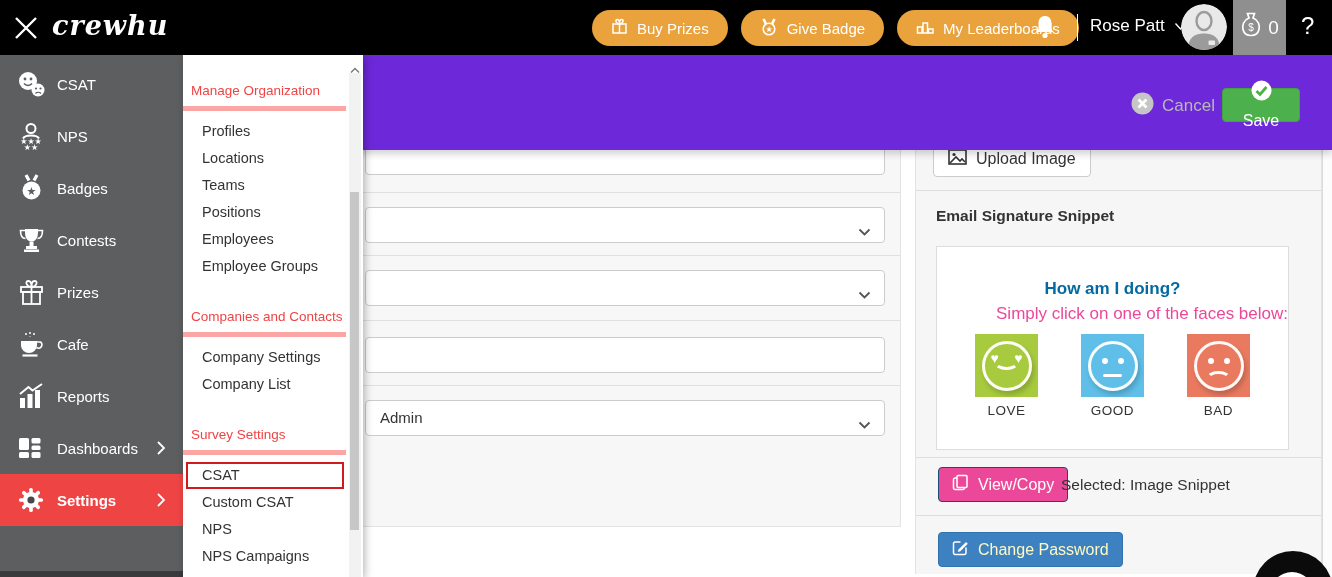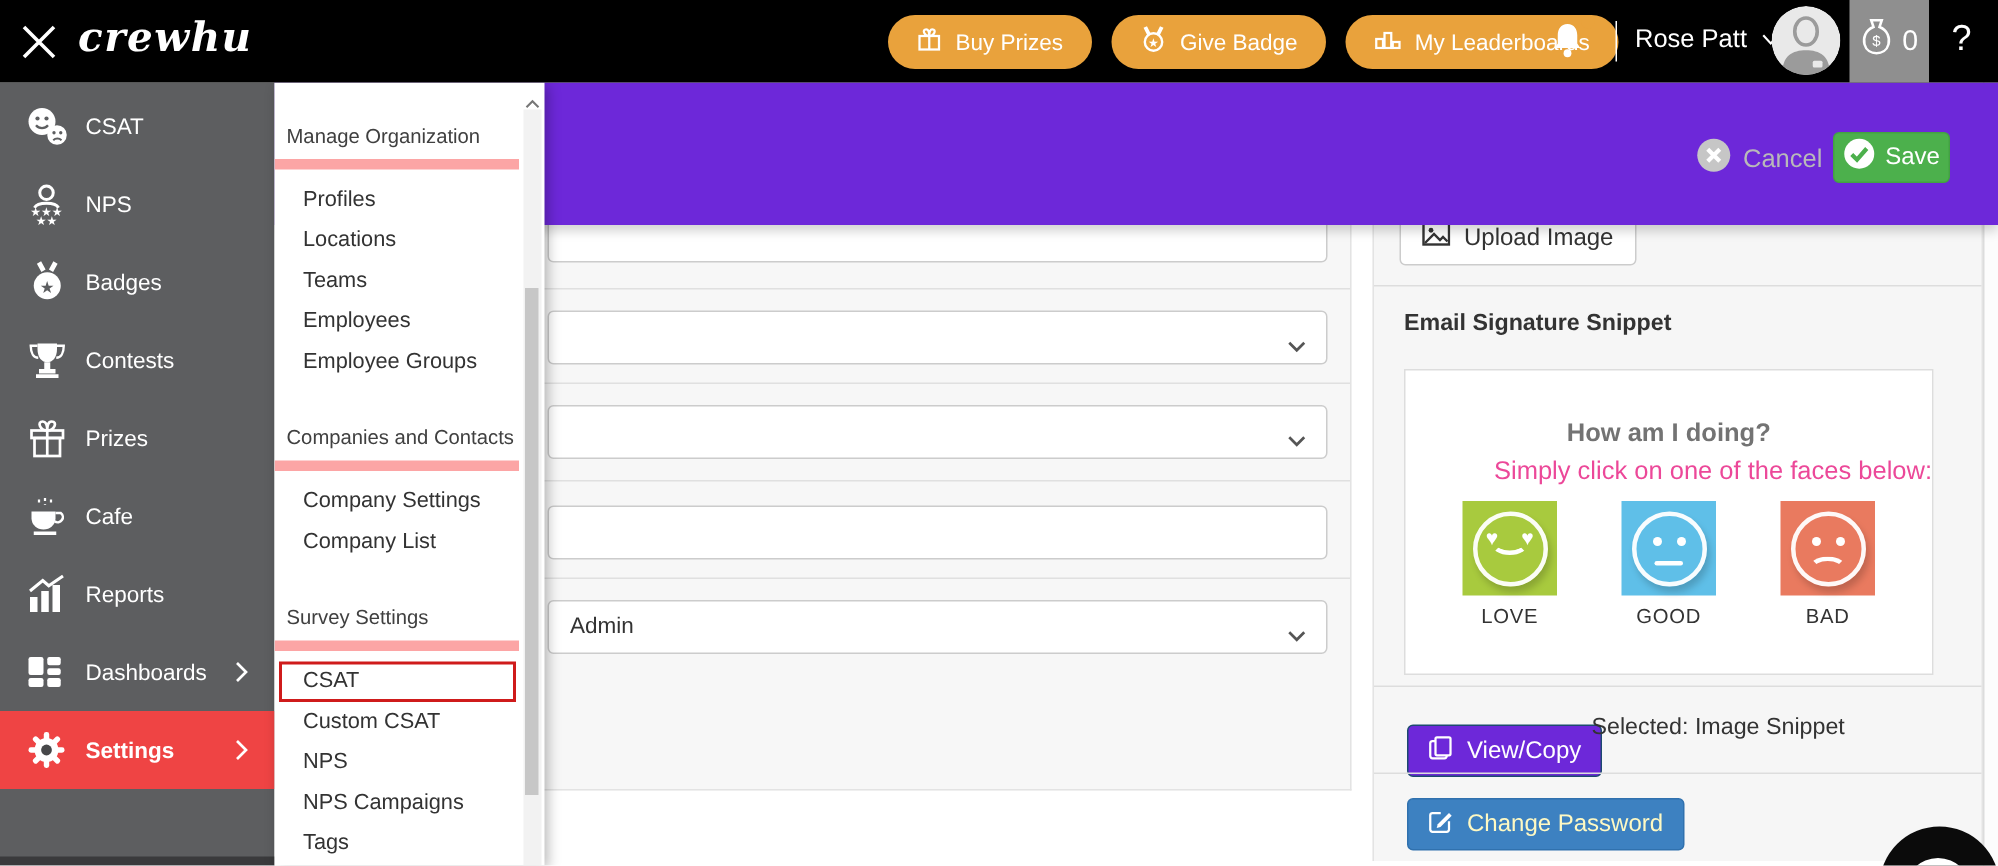--- a/index.html
+++ b/index.html
@@ -34,78 +34,78 @@
                font-size:15px; cursor:pointer; }
   .side-item .s-icon { width:34px; margin-left:14px; margin-right:9px; display:flex; justify-content:center; }
   .side-item.active { background:#ef4444;font-weight:bold; }
   .side-chevron { position:absolute; right:17px; top:18px; }
   .side-bottom-strip { position:absolute; left:0; bottom:0; width:183px; height:6px; background:#3a3a3c; }
 
   
   .flyout { position:absolute; left:183px; top:55px; width:180px; height:522px; background:#fff;
             box-shadow:2px 2px 8px rgba(0,0,0,0.28); z-index:30; overflow:hidden; }
   .fly-content { padding-top:22px; }
-  .fly-title { color:#404040; font-size:13.5px; line-height:17px; padding:5px 0 7px 8px;
-               border-bottom:7px solid #fca5a5; margin-right:17px; margin-bottom:7px; }
+  .fly-title { color:#ef4444; font-size:13.5px; line-height:17px; padding:5px 0 7px 8px;
+               border-bottom:5px solid #fca5a5; margin-right:17px; margin-bottom:7px; }
   .fly-title.spaced { margin-top:23px; }
   .fly-item { color:#333; font-size:14.5px; line-height:17px; padding:5px 0 5px 19px; cursor:pointer; }
   .fly-item.highlighted { border:2px solid #cf1b1b; margin:0 19px 0 3px; padding:3px 0 3px 14px; }
   .fly-scroll { position:absolute; right:1px; top:0; width:14px; height:100%; }
   .fly-scroll .arrow { position:absolute; top:5px; left:2px; }
   .fly-track { position:absolute; left:1px; top:18px; bottom:0; width:12px; background:#f2f2f2; }
   .fly-thumb { position:absolute; left:2px; top:137px; width:9px; height:338px; background:#c7c7c7; cursor:pointer; }
 
   
   .action-bar { position:absolute; left:183px; top:55px; width:1149px; height:95px; background:#6d28d9;
                 box-shadow:0 4px 7px rgba(0,0,0,0.18); z-index:10; }
   .cancel-link { position:absolute; left:948px; top:37px; display:flex; align-items:center; gap:8px;
                  color:#b9b9b9; font-size:17px; cursor:pointer; }
   .save-btn { position:absolute; left:1039px; top:33px; width:78px; height:34px; background:#4cb04c;
               border:1px solid #43a143; border-radius:4px; color:#fff; font-size:16px; font-family:inherit;
-              display:flex; align-items:center; justify-content:center; gap:7px; cursor:pointer; }
+              display:flex; align-items:center; justify-content:center; gap:7px; cursor:pointer;flex-direction:column; }
 
   
   .form-panel { position:absolute; left:350px; top:150px; width:551px; height:377px; background:#f7f7f7;
                 border:1px solid #e3e3e3; border-top:none; z-index:5; }
   .form-sep { position:absolute; left:0; width:100%; height:1px; background:#e0e0e0; }
   .field { position:absolute; left:14px; width:520px; height:36px; background:#fff;
            border:1px solid #ccc; border-radius:4px; }
   .field .sel-chevron { position:absolute; right:13px; top:14px; }
   .field .sel-value { display:block; line-height:34px; padding-left:14px; font-size:15px; color:#333; }
 
   
   .right-panel { position:absolute; left:915px; top:150px; width:407px; height:424px; background:#f6f6f6;
                  border:1px solid #e3e3e3; border-top:none; border-bottom:none; z-index:5; }
   .rp-sep { position:absolute; left:0; width:100%; height:1px; background:#ddd; }
   .upload-btn { position:absolute; left:17px; top:-10px; height:37px; padding:0 14px; background:#fff;
                 border:1px solid #ccc; border-radius:4px; font-size:16px; font-family:inherit; color:#333;
                 display:flex; align-items:center; gap:9px; cursor:pointer; }
   .rp-title { position:absolute; left:20px; top:57px; font-size:15.5px; font-weight:bold; color:#333; }
   .snippet-box { position:absolute; left:20px; top:96px; width:353px; height:204px; background:#fff;
                  border:1px solid #ddd; }
-  .snip-title { text-align:center; margin-top:32px; font-size:17px; font-weight:bold; color:#737373; }
+  .snip-title { text-align:center; margin-top:32px; font-size:17px; font-weight:bold; color:#0369a1; }
   .snip-sub { text-align:right; margin-top:5px; font-size:17px; color:#ec4899; }
   .faces-row { display:flex; justify-content:center; gap:43px; margin-top:10px; }
   .face-col { display:flex; flex-direction:column; align-items:center; }
   .face-tile { width:63px; height:63px; display:flex; align-items:center; justify-content:center; cursor:pointer; }
   .face-circle { position:relative; width:50px; height:50px; border-radius:50%;
                  border:3.5px solid rgba(255,255,255,0.95); box-shadow:2px 4px 5px rgba(0,0,0,0.18); }
   .eye { position:absolute; top:14px; width:6px; height:6px; border-radius:50%; background:#fff; }
   .eye.l { left:11px; } .eye.r { right:11px; }
   .heart { position:absolute; top:7px; color:#fff; font-size:14px; line-height:14px; }
   .heart.l { left:6px; } .heart.r { right:6px; }
   .mouth-smile { position:absolute; left:9px; top:10px; width:25px; height:16px; border-radius:50%;
                  border:3.5px solid transparent; border-bottom-color:#fff; }
   .mouth-flat { position:absolute; left:12px; top:30px; width:19px; height:3.5px; background:#fff; border-radius:2px; }
   .mouth-frown { position:absolute; left:9px; top:27px; width:25px; height:16px; border-radius:50%;
                  border:3.5px solid transparent; border-top-color:#fff; }
   .face-label { margin-top:6px; font-size:13.5px; color:#333; letter-spacing:0.5px; }
-  .viewcopy-btn { position:absolute; left:22px; top:317px; height:35px; padding:0 13px; background:#6d28d9;
+  .viewcopy-btn { position:absolute; left:22px; top:317px; height:35px; padding:0 13px; background:#ec4899;
                   border:1px solid #1d4a70; border-radius:4px; color:#fff; font-size:16px; font-family:inherit;
-                  display:flex; align-items:center; gap:9px; cursor:pointer;margin-top:16px; }
+                  display:flex; align-items:center; gap:9px; cursor:pointer; }
   .selected-text { position:absolute; left:145px; top:326px; font-size:15.5px; color:#333; }
   .changepw-btn { position:absolute; left:22px; top:382px; height:35px; padding:0 13px; background:#3d81c1;
                   border:1px solid #3071ae; border-radius:4px; color:#fef9c3; font-size:16px; font-family:inherit;
                   display:flex; align-items:center; gap:9px; cursor:pointer; }
 
   
   .right-strip { position:absolute; left:1322px; top:55px; width:10px; height:522px; background:#fcfcfc;
                  border-left:1px solid #dcdcdc; z-index:6; }
   .feedback-circle { position:absolute; left:1253px; top:551px; width:80px; height:80px; border-radius:50%;
                      background:#0b0b0b; z-index:15; cursor:pointer; overflow:hidden; }
@@ -433,20 +433,21 @@
     <span>Change Password</span>
   </button>
 </div>
 
 <div class="flyout">
   <div class="fly-content">
     <div class="fly-title">Manage Organization</div>
     <div class="fly-item">Profiles</div>
     <div class="fly-item">Locations</div>
     <div class="fly-item">Teams</div>
+    <div class="fly-item">Positions</div>
     <div class="fly-item">Employees</div>
     <div class="fly-item">Employee Groups</div>
 
     <div class="fly-title spaced">Companies and Contacts</div>
     <div class="fly-item">Company Settings</div>
     <div class="fly-item">Company List</div>
 
     <div class="fly-title spaced">Survey Settings</div>
     <div class="fly-item highlighted">CSAT</div>
     <div class="fly-item">Custom CSAT</div>

